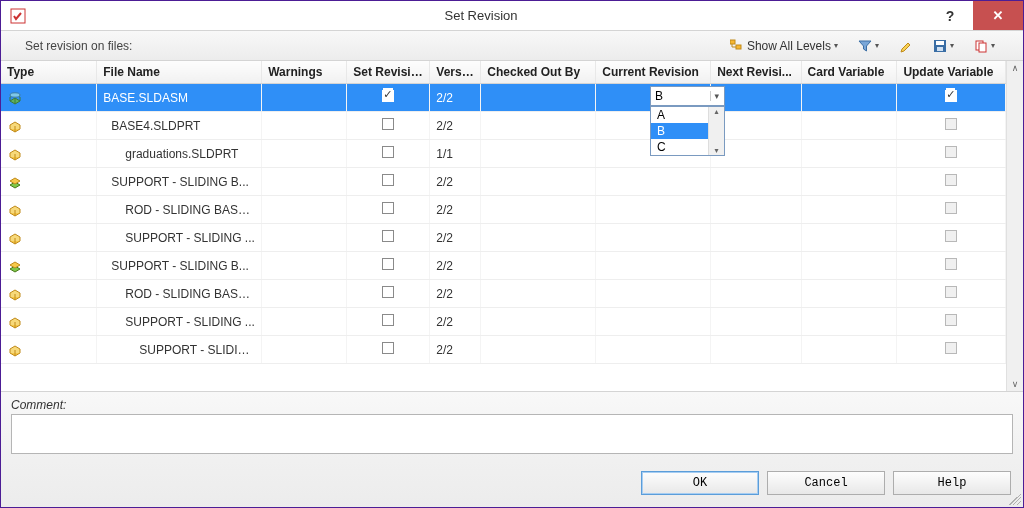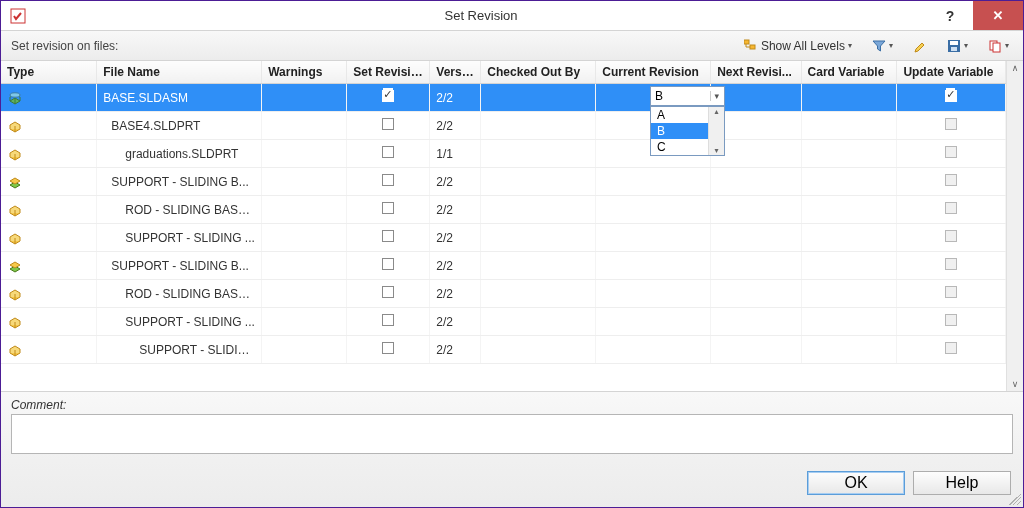--- a/index.html
+++ b/index.html
@@ -9,21 +9,21 @@
 
 .titlebar { height: 30px; background: #fff; display: flex; align-items: center; border-bottom: 1px solid #d4d4d4; }
 .titlebar .app-icon { width: 18px; height: 18px; margin: 0 8px; display: flex; align-items: center; justify-content: center; }
 .titlebar .title { flex: 1; text-align: center; font-size: 13px; color: #333; }
 .titlebar .win-btns { display: flex; height: 100%; }
 .titlebar .win-btn { width: 46px; height: 100%; display: flex; align-items: center; justify-content: center; font-size: 14px; color: #333; }
 .titlebar .win-btn.close { background: #c75050; color: #fff; width: 50px; font-size: 13px; font-weight: bold; }
 .titlebar .win-btn.help { font-weight: bold; }
 
 
-.toolbar { height: 30px; background: linear-gradient(#f8f8f8,#ececec); border-bottom: 1px solid #d4d4d4; display: flex; align-items: center; padding: 0 10px; }
+.toolbar { height: 30px; background: linear-gradient(#f8f8f8,#ececec); border-bottom: 1px solid #d4d4d4; display: flex; align-items: center; padding: 0 24px; }
 .toolbar .tb-label { color: #444; flex: 1; }
 .toolbar .tb-right { display: flex; align-items: center; gap: 12px; }
 .toolbar .tb-item { display: flex; align-items: center; gap: 3px; padding: 2px 4px; color: #333; }
 .toolbar .tb-item .arrow { font-size: 8px; color: #555; }
 .tb-ico { width: 14px; height: 14px; display: inline-block; }
 
 
 .grid-wrap { flex: 1; display: flex; overflow: hidden; border-bottom: 1px solid #d4d4d4; }
 .grid { flex: 1; position: relative; overflow: hidden; }
 .scrollbar-v { width: 17px; background: #f0f0f0; border-left: 1px solid #e0e0e0; position: relative; }
@@ -57,21 +57,21 @@
 .dd-list .opt.sel { background: #2f8ff7; color: #fff; }
 .dd-list .sb { position: absolute; right: 0; top: 0; bottom: 0; width: 16px; background: #f0f0f0; border-left: 1px solid #ddd; display: flex; flex-direction: column; justify-content: space-between; align-items: center; font-size: 8px; color: #666; }
 
 
 .comment-area { padding: 6px 10px 4px; background: linear-gradient(#f8f8f8,#f0f0f0); }
 .comment-area .lbl { color: #333; margin-bottom: 2px; display: block; font-style: italic; }
 .comment-area textarea { width: 100%; height: 40px; border: 1px solid #b5b5b5; resize: none; font-family: inherit; font-size: 12px; padding: 2px; background: #fff; }
 
 
 .btn-row { display: flex; justify-content: flex-end; gap: 8px; padding: 10px 12px 12px; background: linear-gradient(#f0f0f0,#ececec); }
-.btn { width: 98px; height: 24px; border: 1px solid #adadad; background: linear-gradient(#fdfdfd,#e8e8e8); font-size: 16px; cursor: default; }
+.btn { width: 118px; height: 24px; border: 1px solid #adadad; background: linear-gradient(#fdfdfd,#e8e8e8); font-size: 12px; cursor: default; font-family: Liberation Mono, monospace; }
 .btn.default { border-color: #5b9dd9; box-shadow: 0 0 0 1px #a6cdf2 inset; }
 
 .grip { position: absolute; right: 2px; bottom: 2px; width: 12px; height: 12px; background:
   linear-gradient(135deg, transparent 0 50%, #b0b0b0 50% 55%, transparent 55% 65%, #b0b0b0 65% 70%, transparent 70% 80%, #b0b0b0 80% 85%, transparent 85%); }
 </style>
 </head>
 <body>
 
 <div class="window">
 
@@ -343,17 +343,18 @@
     <div class="scrollbar-v"></div>
   </div>
 
   <div class="comment-area">
     <span class="lbl">Comment:</span>
     <textarea value="" style=""></textarea>
   </div>
 
   <div class="btn-row">
     <button class="btn default">OK</button>
+    <button class="btn">Cancel</button>
     <button class="btn">Help</button>
   </div>
 
   <div class="grip"></div>
 </div>
 
 </body></html>

